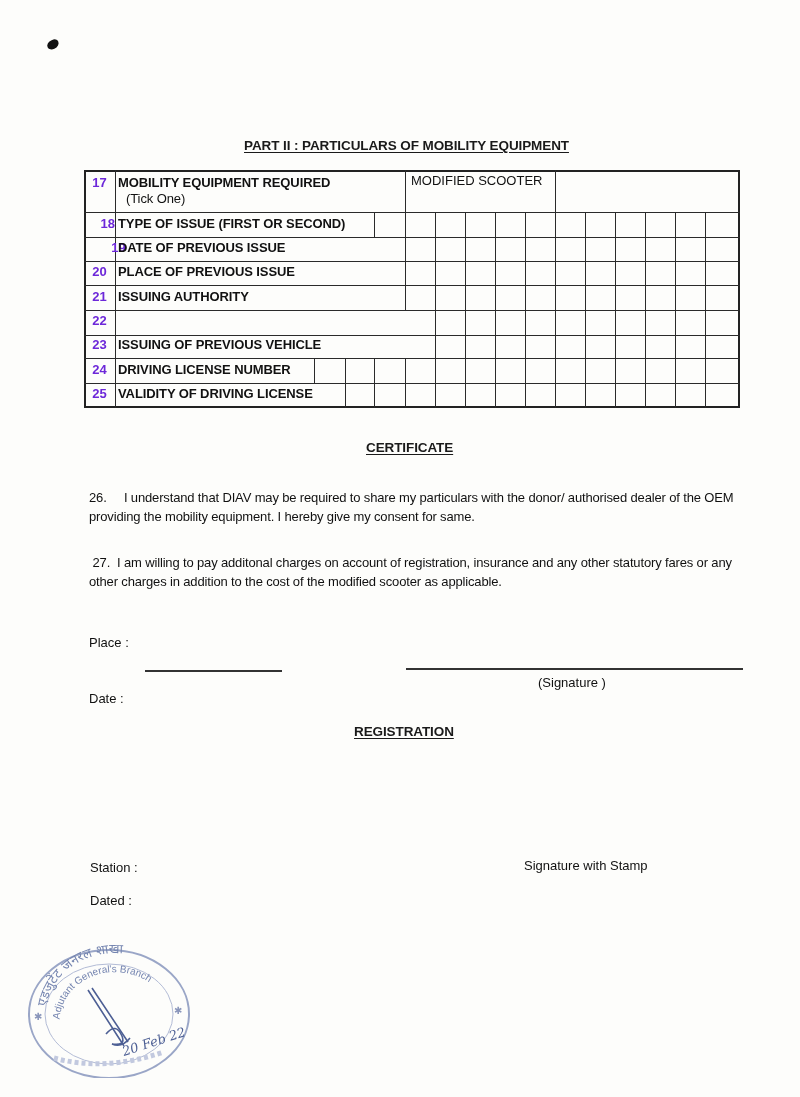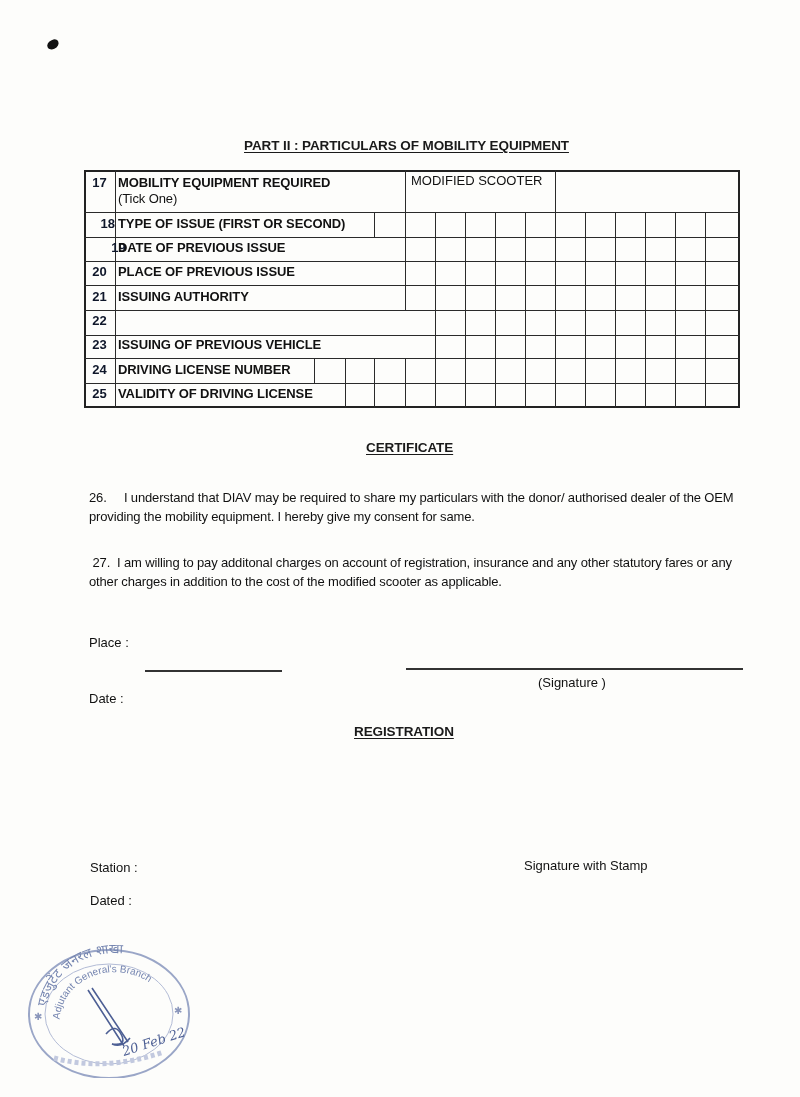--- a/index.html
+++ b/index.html
@@ -21,27 +21,27 @@
   .grid { left: 84px; top: 170px; width: 656px; height: 238px; }
   .grid .outer {
     position: absolute; left: 0; top: 0; right: 0; bottom: 0;
     border: 2px solid #222; box-sizing: border-box;
   }
   .line { position: absolute; background: #2a2a2a; }
   .hl { height: 1.4px; }
   .vl { width: 1.4px; }
   .rnum {
     position: absolute; left: 0; width: 31px; text-align: center;
-    font-size: 13px; font-weight: bold; color: #0f172a;
+    font-size: 13px; font-weight: bold; color: #6d28d9;
   }
   .rlabel {
     position: absolute; left: 34px; font-size: 13px; font-weight: bold;
     color: #111; white-space: nowrap; letter-spacing: -0.1px;
   }
-  .rsub { font-weight: normal; display: block; margin-top: 1px; }
+  .rsub { font-weight: normal; display: block; margin-top: 1px; margin-left: 8px; }
   .opt {
     position: absolute; font-size: 13px; color: #111; white-space: nowrap;
   }
   .cell { position: absolute; }
   
   .para {
     font-size: 13px; line-height: 19px; color: #111; letter-spacing: -0.15px;
   }
   .lbl { font-size: 13px; color: #111; }
   .uline { height: 1.5px; background: #333; }

